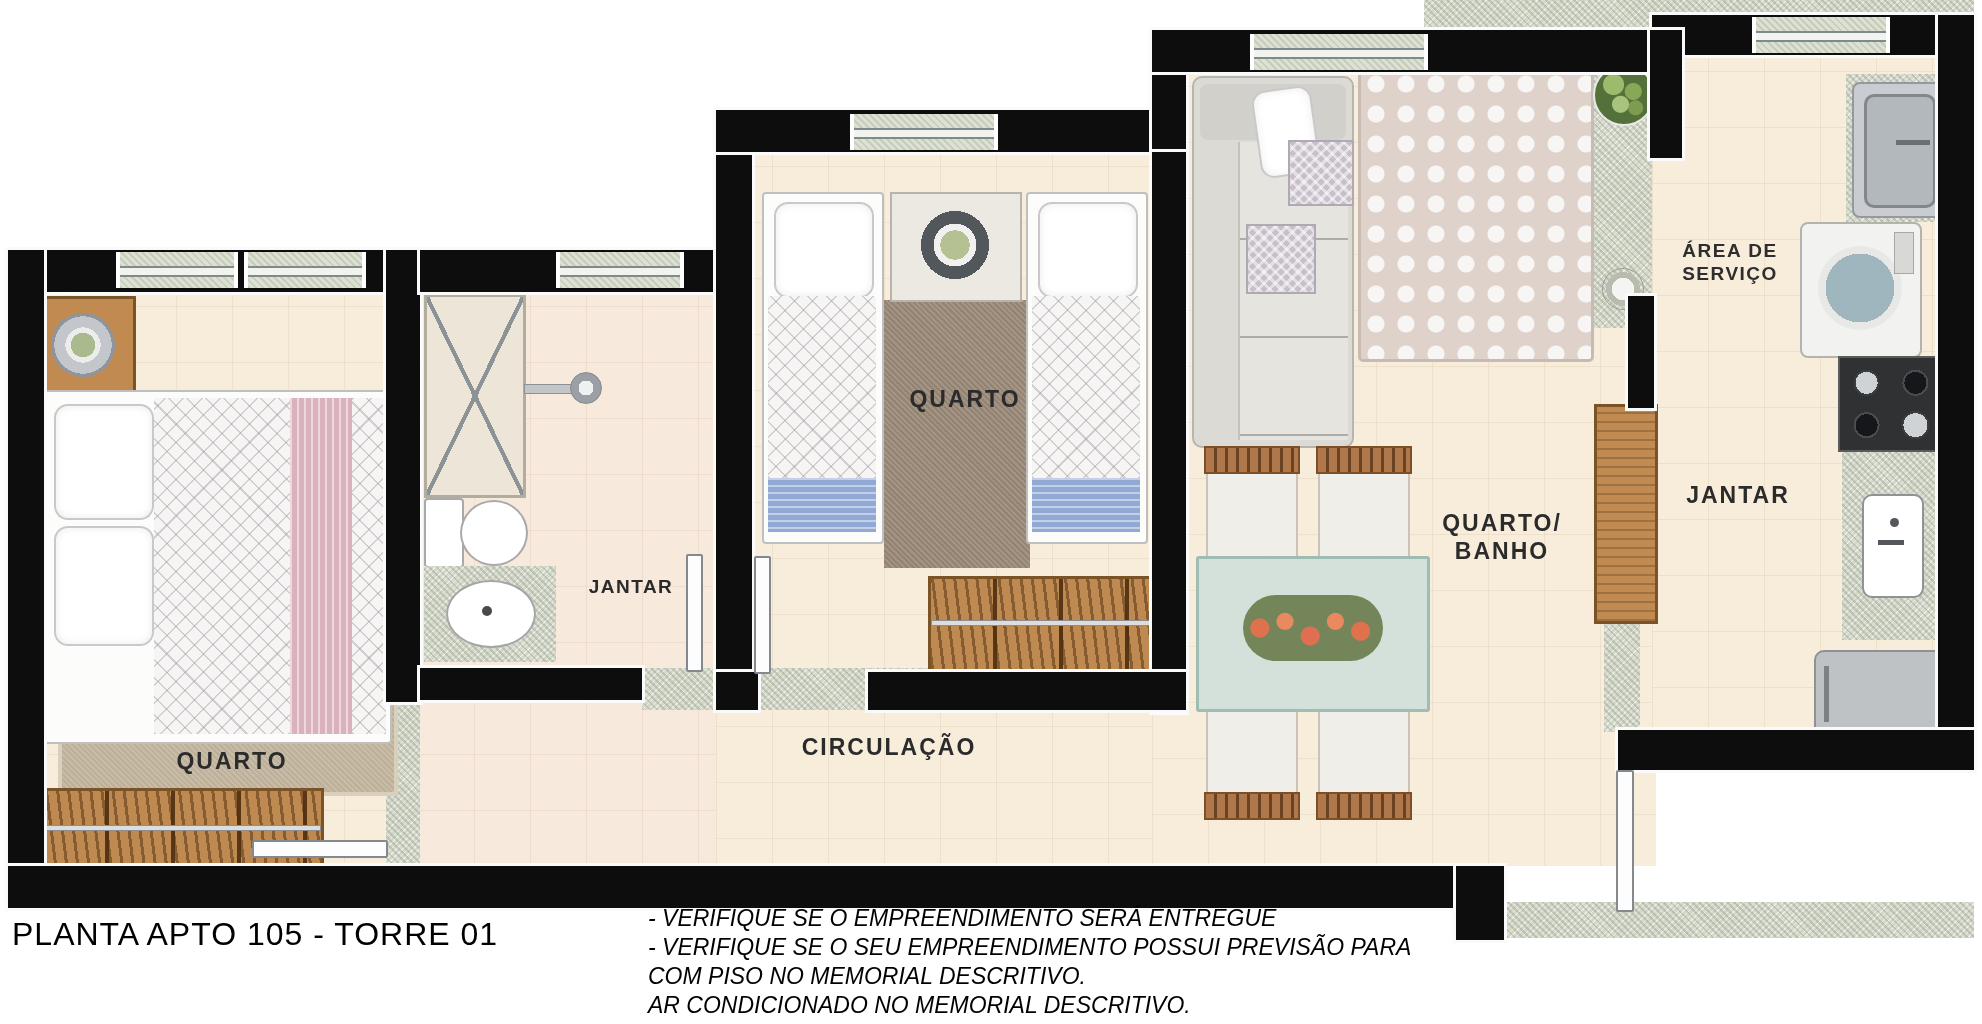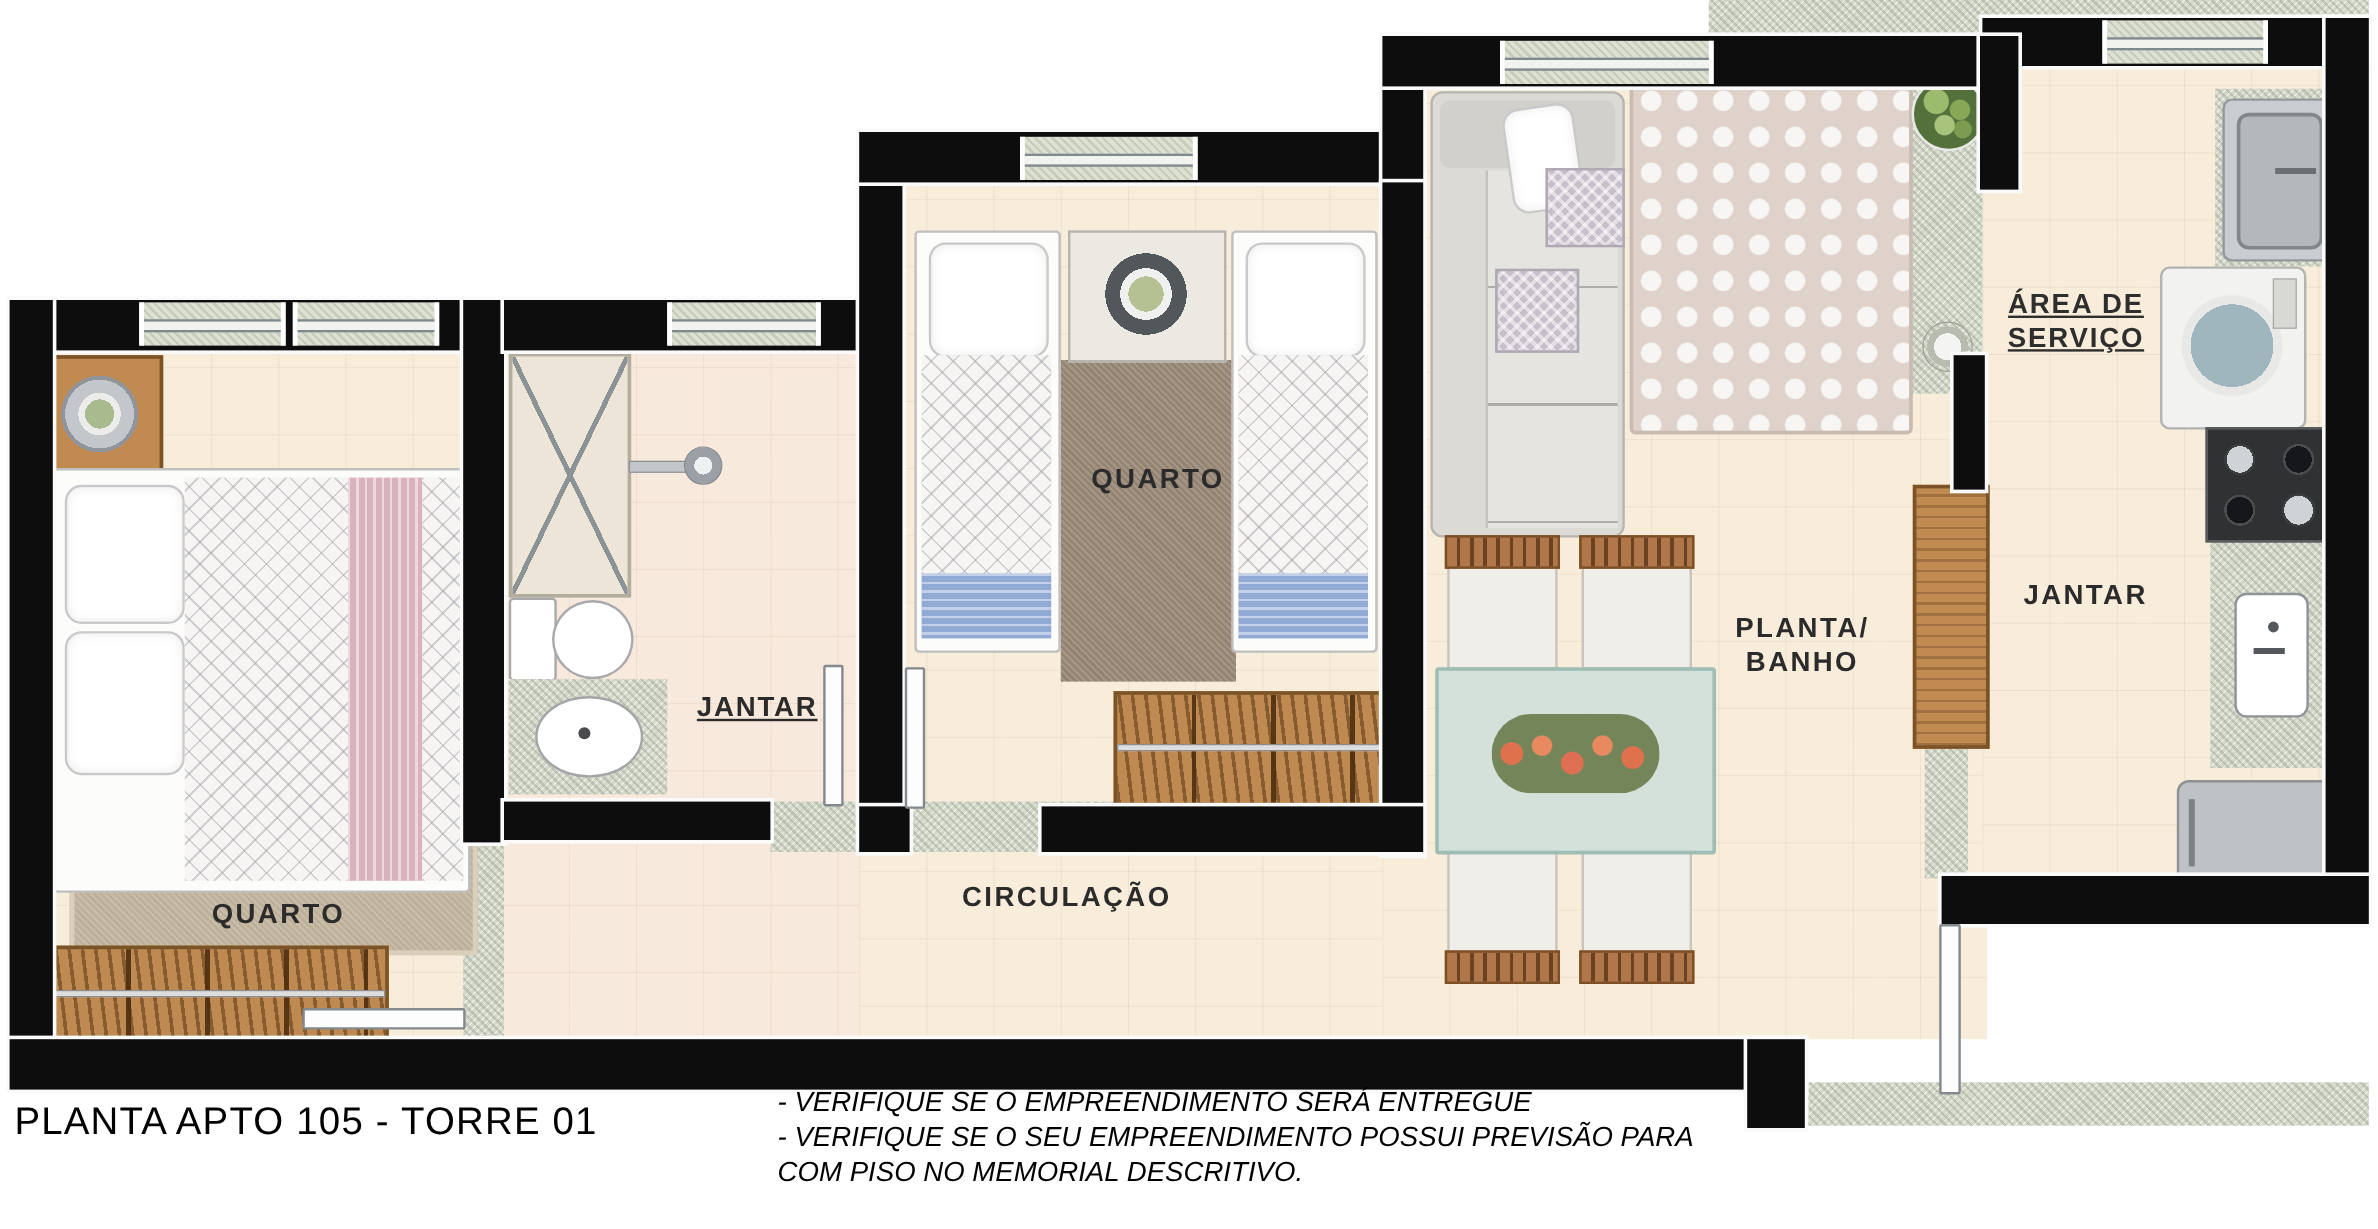--- a/index.html
+++ b/index.html
@@ -21,21 +21,21 @@
   
   .window{position:absolute;z-index:6;background:#dde1d2;border-left:4px solid #fff;border-right:4px solid #fff;
     background-image:repeating-linear-gradient(45deg, rgba(110,120,100,.2) 0 2px, transparent 2px 5px);}
   .window::after{content:"";position:absolute;left:0;right:0;top:40%;height:18%;background:#f2f3ef;
     border-top:2px solid #7f8a8d;border-bottom:2px solid #7f8a8d;}
   
   .door{position:absolute;z-index:6;background:#fdfdfd;border:2px solid #84898e;border-radius:2px;}
   
   .room-label{position:absolute;z-index:7;color:#2b2b2b;font-size:23px;font-weight:600;letter-spacing:2px;
     text-align:center;line-height:1.2;}
-  .small-label{font-size:23px;letter-spacing:1.5px;text-decoration:underline;}
+  .small-label{font-size:19px;letter-spacing:1.5px;}
   
   .rug1{position:absolute;z-index:2;background:#c8bca7;border:4px solid #d9cfbb;
     background-image:repeating-linear-gradient(45deg, rgba(120,105,80,.14) 0 2px, transparent 2px 4px);}
   .rug2{position:absolute;z-index:2;background:#a39483;
     background-image:repeating-linear-gradient(45deg, rgba(70,55,40,.18) 0 2px, transparent 2px 4px);}
   .rugliv{position:absolute;z-index:2;background:#ded2ca;border:3px solid #c7bbb2;border-radius:5px;
     background-image:radial-gradient(circle, rgba(255,255,255,.8) 8px, transparent 9px);background-size:30px 30px;}
   
   .bed{position:absolute;z-index:3;background:#fcfcfb;border:2px solid #bfbfbf;border-radius:4px;}
   .pillow{position:absolute;background:#fff;border:2px solid #c9c9cc;border-radius:14px;box-shadow:inset 0 0 10px rgba(0,0,0,.08);}
@@ -156,21 +156,21 @@
                           radial-gradient(circle at 84% 55%, #e0714d 0 9px, transparent 10px);"></div>
   </div>
   <div class="chair" style="left:1206px;top:708px;width:88px;height:104px;">
       <div class="slat" style="bottom:-6px;"></div>
     </div>
   <div class="chair" style="left:1318px;top:708px;width:88px;height:104px;">
       <div class="slat" style="bottom:-6px;"></div>
     </div>
 
   <div class="room-label" style="left:1412px;top:510px;width:180px;">
-    <div>PLANTA/</div>
+    <div>QUARTO/</div>
     <div>BANHO</div>
   </div>
 
   <div class="abs wood" style="left:1594px;top:404px;width:58px;height:214px;z-index:3;
        background-image:repeating-linear-gradient(0deg, rgba(60,35,12,.25) 0 2px, transparent 2px 9px);"></div>
   <div class="abs" style="left:1593px;top:64px;width:58px;height:58px;z-index:4;border-radius:50%;background-color:#55713b;border:2px solid #e9e9e7;
        background-image:radial-gradient(circle at 32% 32%, #9dbb6d 0 10px, transparent 11px),
                         radial-gradient(circle at 66% 44%, #88a858 0 8px, transparent 9px),
                         radial-gradient(circle at 44% 66%, #a8c47c 0 8px, transparent 9px),
                         radial-gradient(circle at 70% 72%, #7d9c50 0 7px, transparent 8px);"></div>
@@ -235,15 +235,16 @@
   <div class="door" style="left:252px;top:840px;width:132px;height:14px;"></div>
   <div class="door" style="left:686px;top:554px;width:13px;height:114px;"></div>
   <div class="door" style="left:754px;top:556px;width:13px;height:114px;"></div>
   <div class="door" style="left:1616px;top:770px;width:14px;height:138px;"></div>
 
   <div class="label-block" style="left:12px;top:916px;font-size:32px;color:#000000;letter-spacing:1px;">PLANTA APTO 105 - TORRE 01</div>
   <div class="label-block" style="left:648px;top:904px;font-size:23px;font-style:italic;color:#000000;line-height:29px;">
     <div>- VERIFIQUE SE O EMPREENDIMENTO SERÁ ENTREGUE</div>
     <div>- VERIFIQUE SE O SEU EMPREENDIMENTO POSSUI PREVISÃO PARA</div>
     <div>COM PISO NO MEMORIAL DESCRITIVO.</div>
+    <div>AR CONDICIONADO NO MEMORIAL DESCRITIVO.</div>
   </div>
 
 </div>
 
 </body></html>

